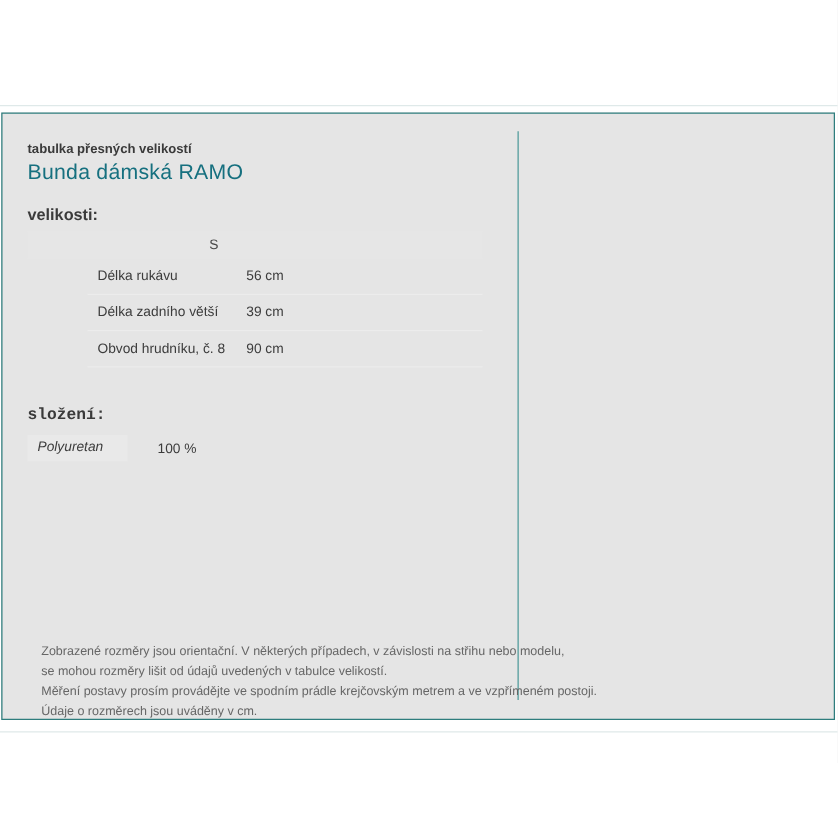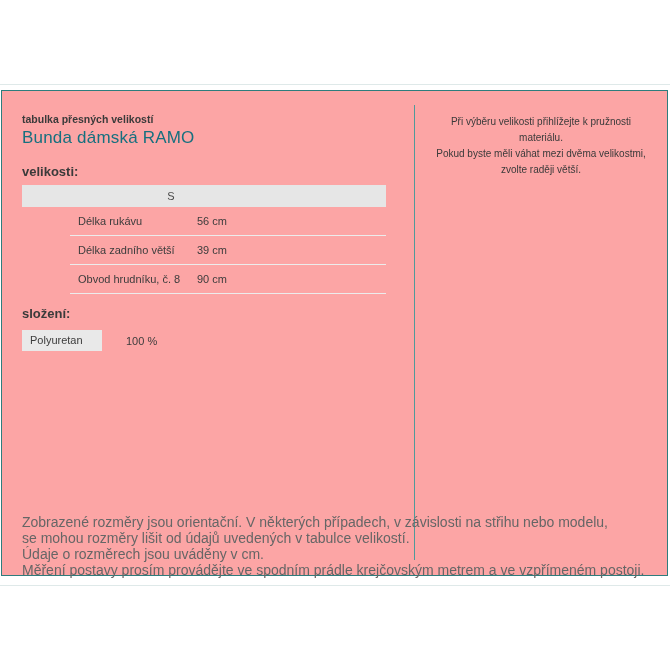--- a/index.html
+++ b/index.html
@@ -26,21 +26,21 @@
   .hr-bottom { top: 585px; }
 
   .panel {
     position: absolute;
     top: 90px;
     left: 1px;
     width: 667px;
     height: 486px;
     box-sizing: border-box;
     border: 1px solid #2e7d7d;
-    background: #fca5a5;
+    background: #e5e5e5;
     display: flex;
   }
 
   
   .left-col {
     width: 412px;
     box-sizing: border-box;
     padding-left: 20px;
     position: relative;
   }
@@ -56,21 +56,21 @@
     font-weight: normal;
     color: #16707f;
     letter-spacing: 0.2px;
   }
   .section-label {
     font-size: 13px;
     font-weight: bold;
     color: #3a3a3a;
   }
   .sizes-label { margin-top: 16px; }
-  .composition-label { margin-top: 12px; }
+  .composition-label { margin-top: 30px; font-family: Liberation Mono, monospace; }
 
   .size-table {
     margin-top: 6px;
     width: 364px;
     font-size: 11px;
     color: #3c3c3c;
   }
   .tbl-head {
     display: flex;
     height: 22px;
@@ -105,30 +105,31 @@
     font-size: 11px;
     color: #3c3c3c;
   }
   .comp-material {
     width: 80px;
     height: 21px;
     line-height: 21px;
     box-sizing: border-box;
     padding-left: 8px;
     background: #e9e9e9;
+    font-style: italic;
   }
   .comp-percent {
     margin-left: 24px;
   }
 
   .footnote {
     position: absolute;
-    left: 20px;
+    left: 31px;
     top: 423px;
-    font-size: 14px;
+    font-size: 10px;
     line-height: 16px;
     color: #666666;
     white-space: nowrap;
   }
 
   
   .v-divider {
     width: 1px;
     background: #4f9a9a;
     margin-top: 14px;
@@ -180,29 +181,24 @@
     <div class="section-label composition-label">složení:</div>
 
     <div class="comp-row">
       <div class="comp-material">Polyuretan</div>
       <div class="comp-percent">100 %</div>
     </div>
 
     <div class="footnote">
       <div>Zobrazené rozměry jsou orientační. V některých případech, v závislosti na střihu nebo modelu,</div>
       <div>se mohou rozměry lišit od údajů uvedených v tabulce velikostí.</div>
+      <div>Měření postavy prosím provádějte ve spodním prádle krejčovským metrem a ve vzpřímeném postoji.</div>
       <div>Údaje o rozměrech jsou uváděny v cm.</div>
-      <div>Měření postavy prosím provádějte ve spodním prádle krejčovským metrem a ve vzpřímeném postoji.</div>
     </div>
 
   </div>
 
   <div class="v-divider"></div>
 
-  <div class="right-col">
-    <div>Při výběru velikosti přihlížejte k pružnosti materiálu.</div>
-    <div>Pokud byste měli váhat mezi dvěma velikostmi,</div>
-    <div>zvolte raději větší.</div>
-  </div>
 
 </div>
 
 <div class="hr-line hr-bottom"></div>
 
 </body></html>

